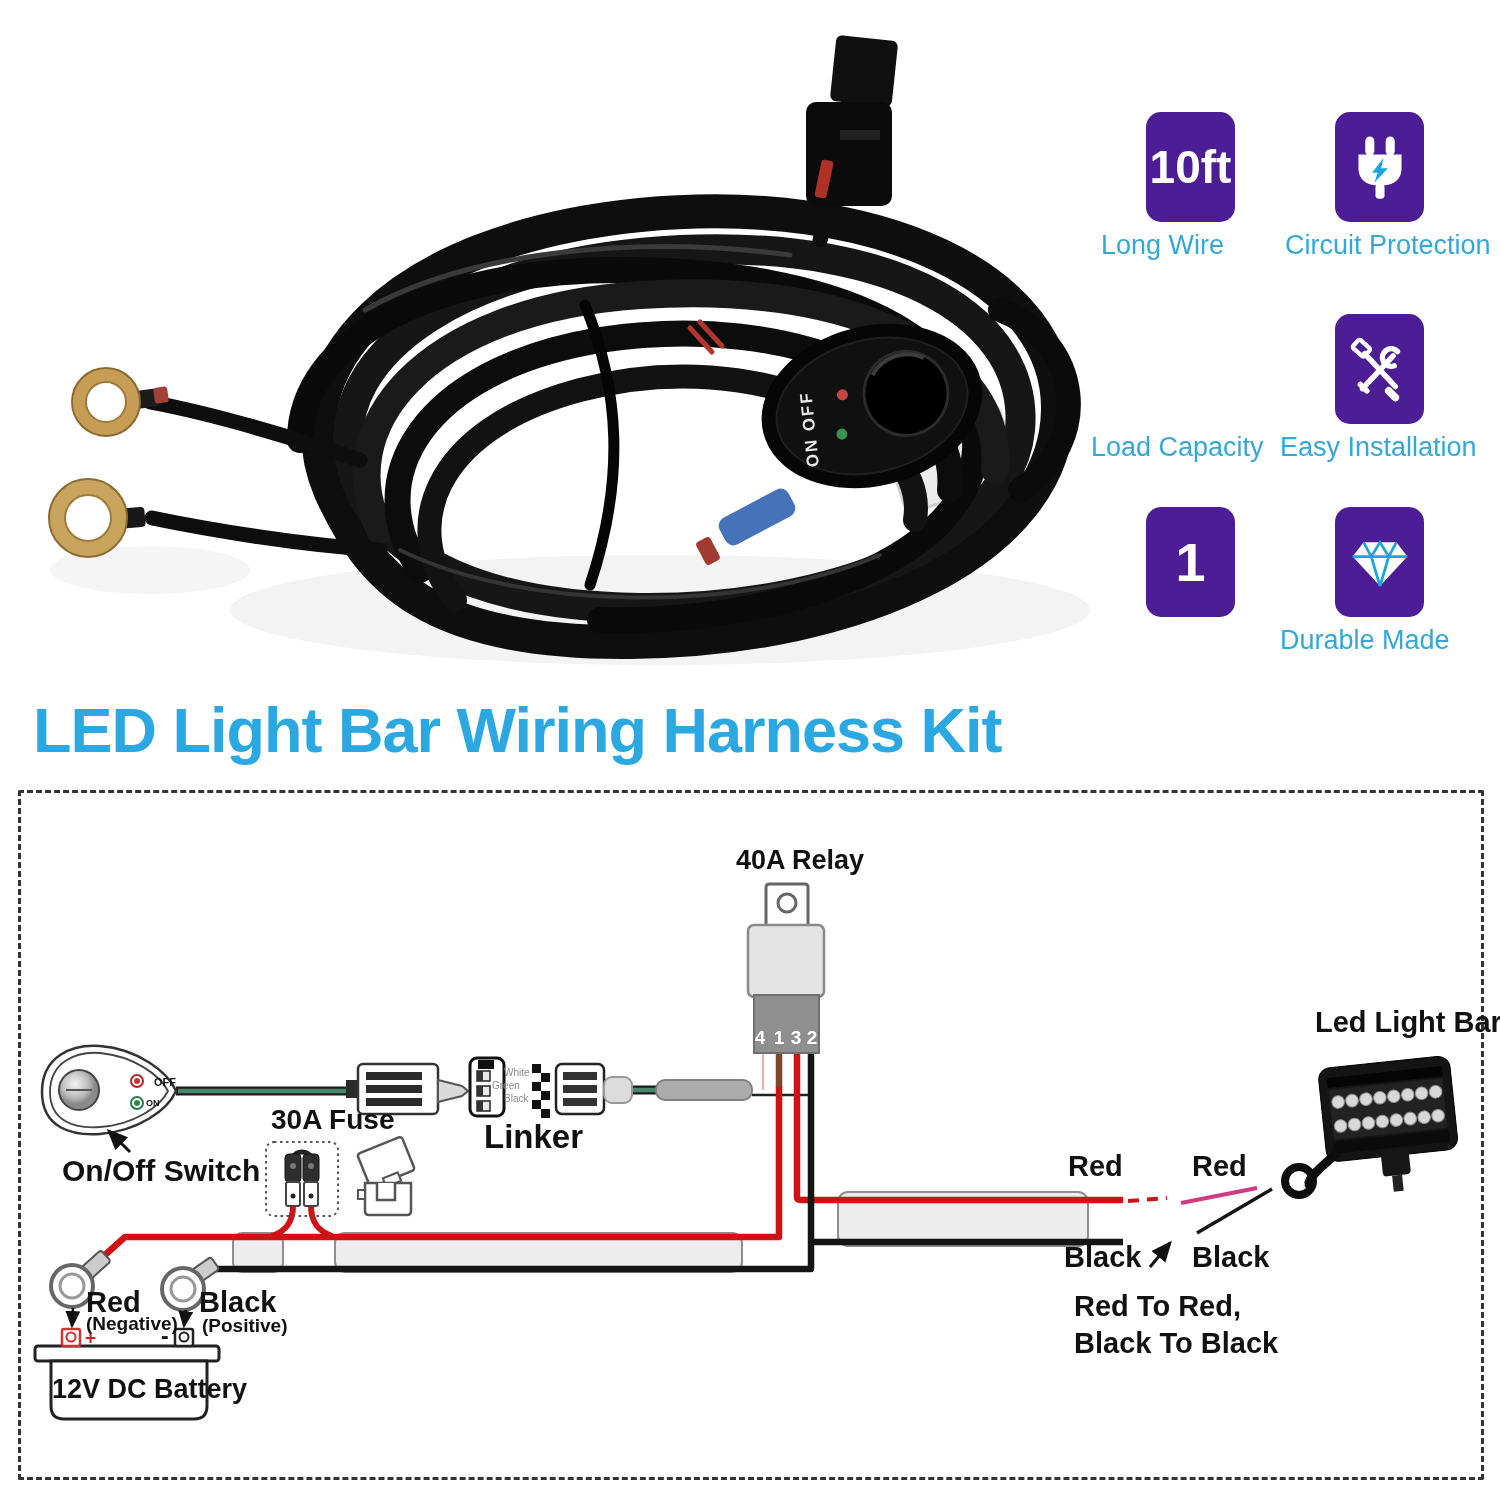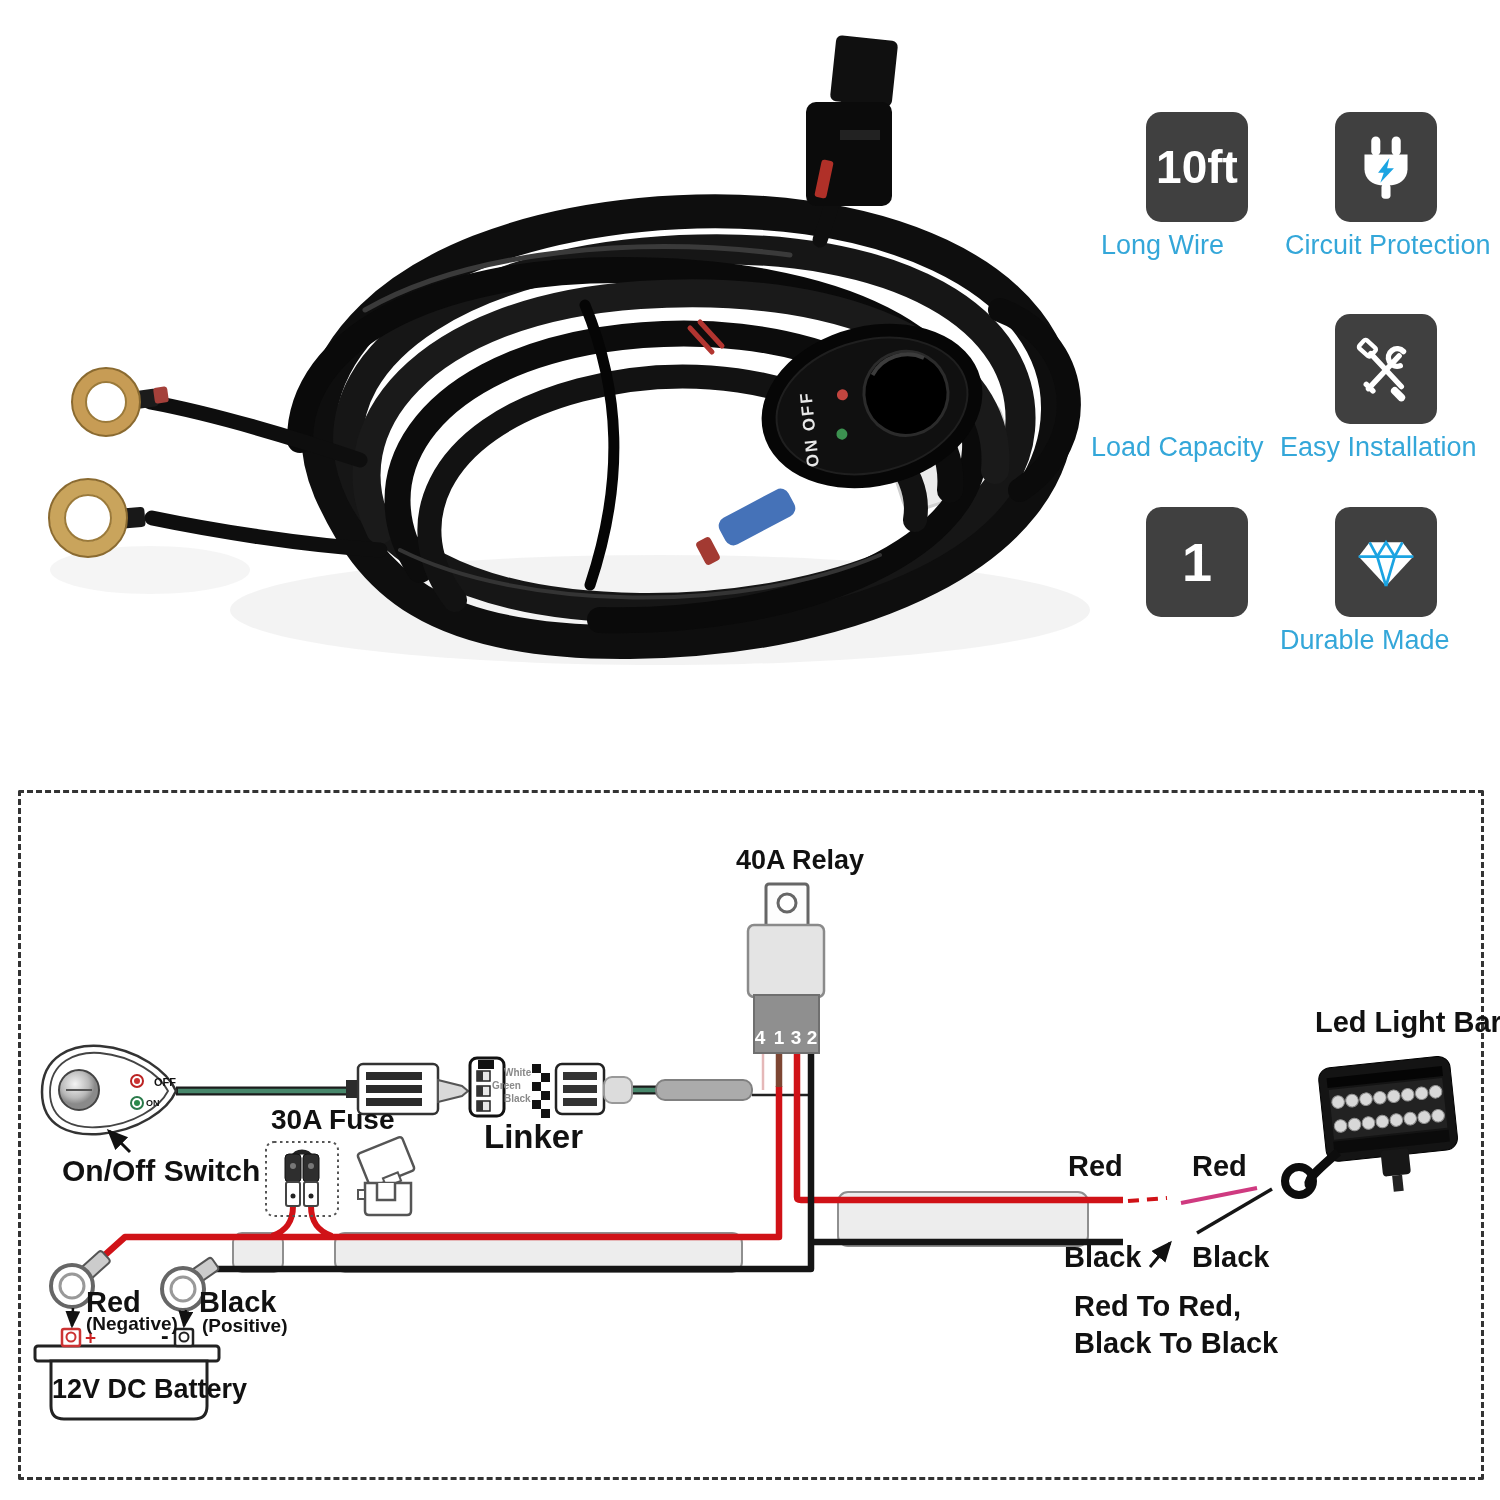--- a/index.html
+++ b/index.html
@@ -2,24 +2,24 @@
 <html><head>
 <meta charset="utf-8">
 <style>
   html,body{margin:0;padding:0;background:#ffffff;}
   #stage{position:relative;width:1500px;height:1500px;background:#ffffff;overflow:hidden;
          font-family:"Liberation Sans",sans-serif;}
   .abs{position:absolute;}
   .lbl{position:absolute;font-weight:bold;color:#111;white-space:nowrap;}
   #heading{position:absolute;left:33px;top:694px;font-size:63px;font-weight:bold;
            letter-spacing:-1px;color:#2BA8E2;white-space:nowrap;}
-  .tile{position:absolute;width:102px;height:110px;border-radius:15px;background:#404040;
+  .tile{position:absolute;width:89px;height:110px;border-radius:15px;background:#4c1d95;
         display:flex;align-items:center;justify-content:center;color:#fff;font-weight:bold;}
   .cap{position:absolute;color:#34A7D9;font-size:27px;text-align:left;line-height:31px;}
-  .tinytxt{position:absolute;color:#8a8a8a;font-size:10px;line-height:11px;font-weight:bold;}
+  .tinytxt{position:absolute;color:#8a8a8a;font-size:10px;line-height:11px;font-weight:normal;}
   .pin{position:absolute;color:#fff;font-size:19px;font-weight:bold;width:16px;text-align:center;}
   #dashedbox{position:absolute;left:18px;top:790px;width:1460px;height:684px;
              border:3px dashed #333;border-radius:2px;}
   svg{display:block;}
 </style>
 </head>
 <body>
 
 <div id="stage">
 
@@ -127,20 +127,21 @@
       </g>
     </svg>
   </div>
 
   <div class="cap" style="left:1101px;top:230px;width:200px;">Long Wire</div>
   <div class="cap" style="left:1285px;top:230px;width:210px;">Circuit Protection</div>
   <div class="cap" style="left:1091px;top:432px;width:220px;">Load Capacity</div>
   <div class="cap" style="left:1280px;top:432px;width:220px;">Easy Installation</div>
   <div class="cap" style="left:1280px;top:625px;width:220px;">Durable Made</div>
 
+  <div id="heading">LED Light Bar Wiring Harness Kit</div>
 
   <div id="dashedbox"></div>
 
   <svg class="abs" style="left:0;top:0;" width="1500" height="1500" viewBox="0 0 1500 1500">
     <defs>
       <marker id="ah" markerWidth="9" markerHeight="8" refX="6" refY="3" orient="auto">
         <path d="M0,0 L7,3 L0,6 Z" fill="#111"></path>
       </marker>
       <radialGradient id="btnGrad" cx="40%" cy="35%">
         <stop offset="0%" stop-color="#f4f4f4"></stop>

